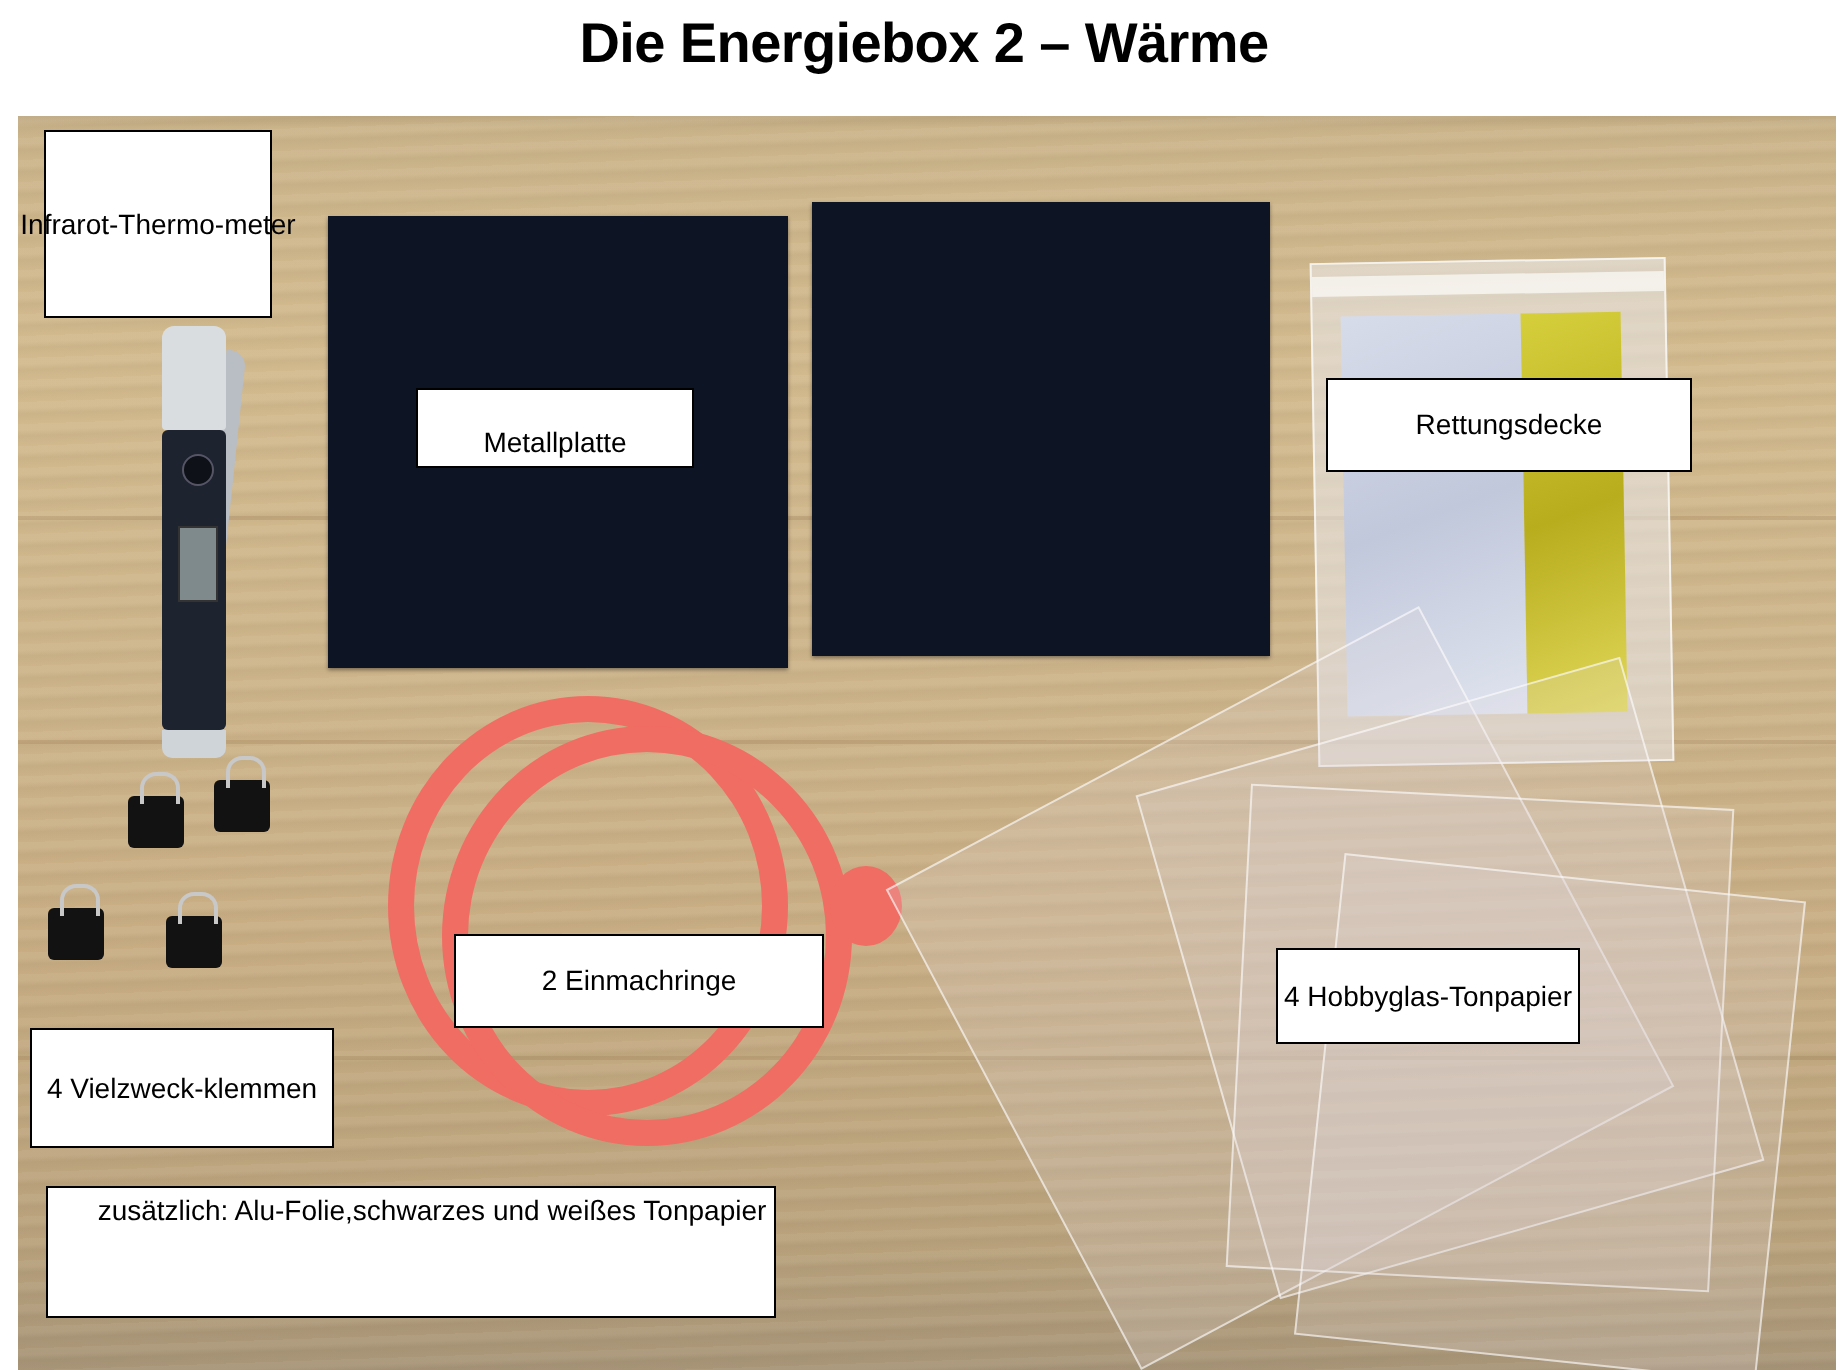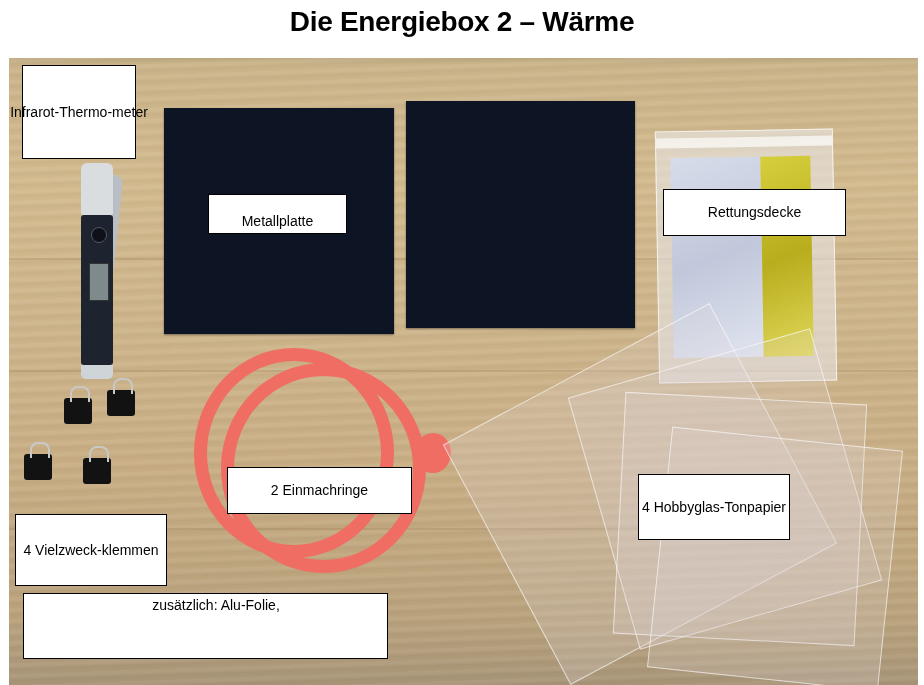--- a/index.html
+++ b/index.html
@@ -96,26 +96,27 @@
 
 
   <div class="label" style="left:654px; top:131px; width:183px; height:47px;">
     <span>Rettungsdecke</span>
   </div>
 
   <div class="label" style="left:218px; top:377px; width:185px; height:47px;margin-top:32px;">
     <span>2 Einmachringe</span>
   </div>
 
-  <div class="label" style="left:6px; top:456px; width:152px; height:72px;">
+  <div class="label" style="left:6px; top:456px; width:152px; height:60px;">
     <span>4 Vielzweck-</span>
     <span>klemmen</span>
   </div>
 
   <div class="label left" style="left:14px; top:535px; width:365px; height:66px;">
     <span>zusätzlich: Alu-Folie,</span>
+    <span>schwarzes und weißes Tonpapier</span>
   </div>
 
-  <div class="label" style="left:629px; top:416px; width:152px; height:66px;">
+  <div class="label" style="left:629px; top:416px; width:152px; height:48px;">
     <span>4 Hobbyglas-</span>
     <span>Tonpapier</span>
   </div>
 </div>
 
 </body></html>

